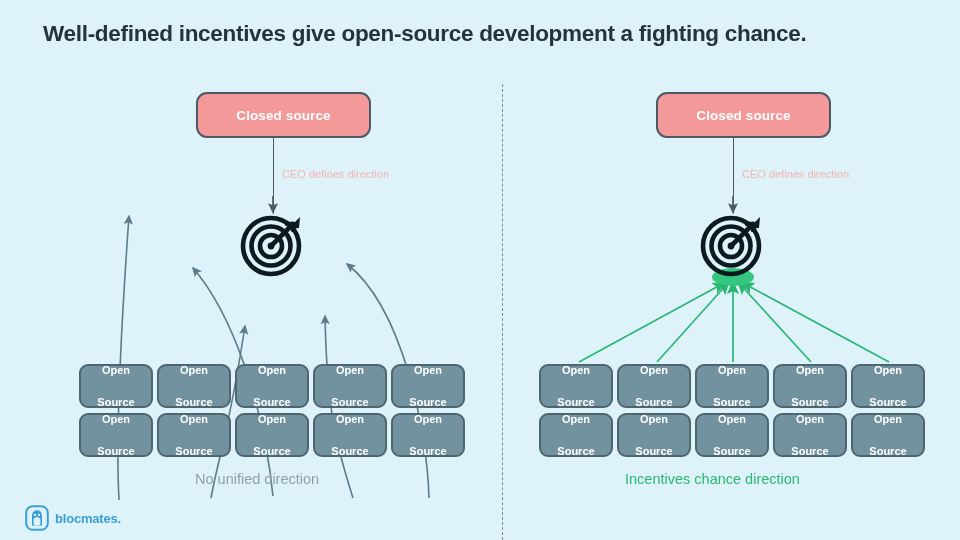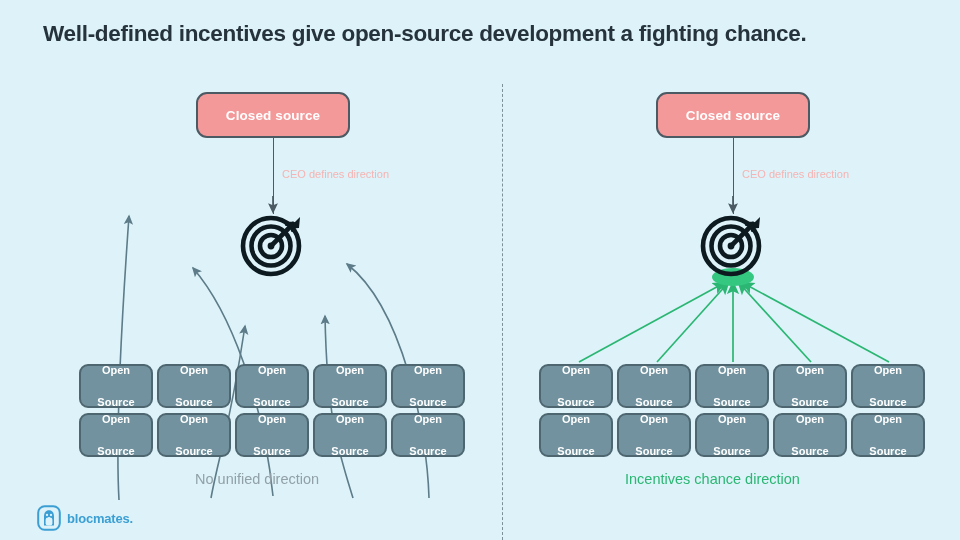--- a/index.html
+++ b/index.html
@@ -53,21 +53,21 @@
     left: 0;
     top: 0;
     width: 960px;
     height: 540px;
     pointer-events: none;
   }
 
   
   .closed-box {
     position: absolute;
-    width: 154px;
+    width: 175px;
     height: 46px;
     background: #f4999a;
     border: 2px solid #4b5a63;
     border-radius: 11px;
     display: flex;
     align-items: center;
     justify-content: center;
     color: #ffffff;
     font-size: 13.5px;
     font-weight: 700;
@@ -152,21 +152,21 @@
   }
   #caption-right {
     left: 602px;
     top: 471px;
     color: #2bb673;
   }
 
   
   #logo {
     position: absolute;
-    left: 14px;
+    left: 2px;
     top: 505px;
     display: flex;
     align-items: center;
     gap: 6px;
   }
   #logo-mark { width: 24px; height: 26px; }
   #logo-text {
     font-size: 13px;
     font-weight: 700;
     color: #3b9fd4;

